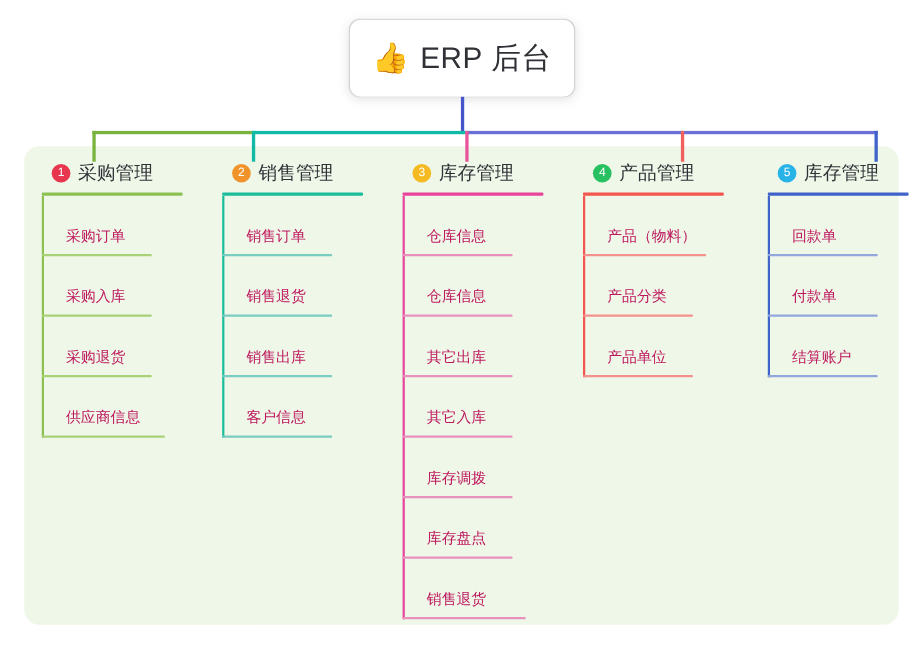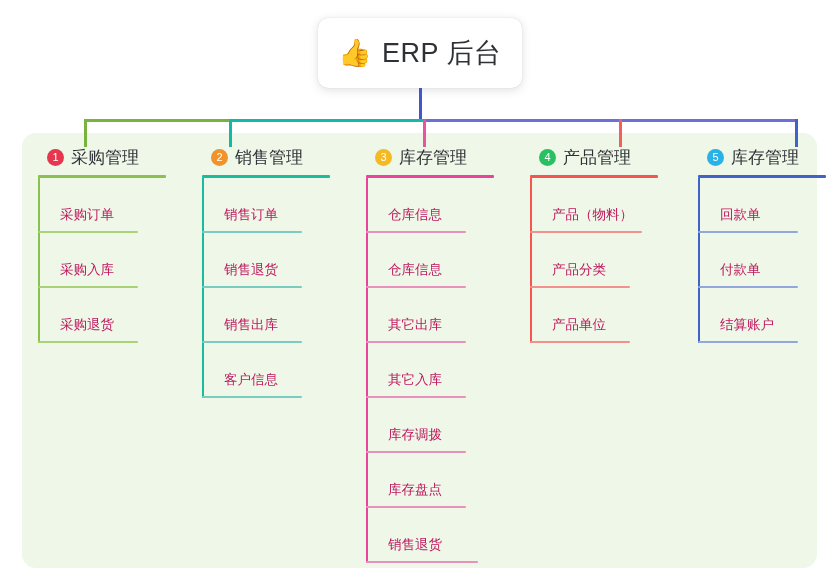--- a/index.html
+++ b/index.html
@@ -184,20 +184,24 @@
           <div class="leaf-rule" style="background: rgb(168, 209, 120); width: 100px;"></div>
         </div>
         <div class="leaf">
           <span class="leaf-label">采购入库</span>
           <div class="leaf-rule" style="background: rgb(168, 209, 120); width: 100px;"></div>
         </div>
         <div class="leaf">
           <span class="leaf-label">采购退货</span>
           <div class="leaf-rule" style="background: rgb(168, 209, 120); width: 100px;"></div>
         </div>
+        <div class="leaf">
+          <span class="leaf-label">供应商信息</span>
+          <div class="leaf-rule" style="background: rgb(168, 209, 120); width: 112px;"></div>
+        </div>
       </div>
     </div>
     <div class="column" style="left: 194px;">
       <div class="col-head">
         <span class="badge" style="background: rgb(240, 147, 43);">2</span>
         <span class="col-title">销售管理</span>
       </div>
       <div class="col-rule" style="background: rgb(26, 188, 156);"></div>
       <div class="leaves">
         <div class="spine" style="background: rgb(26, 188, 156);"></div>

